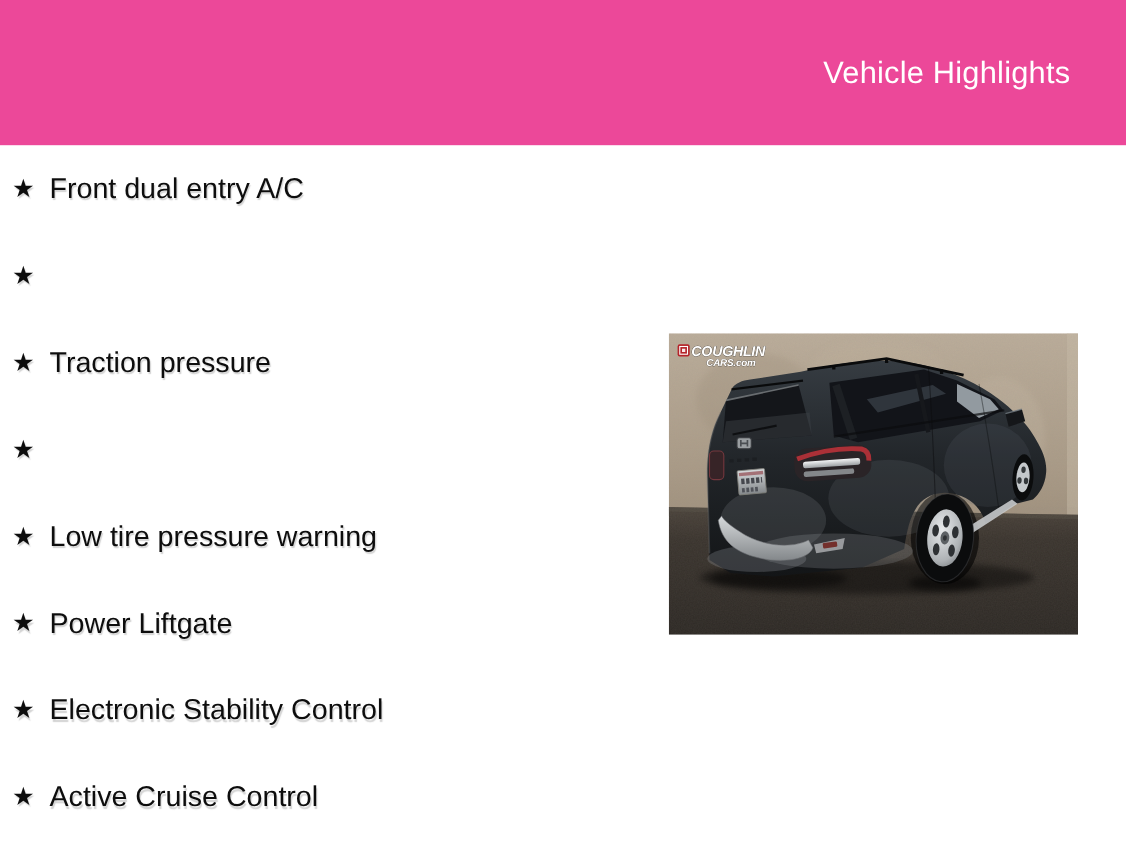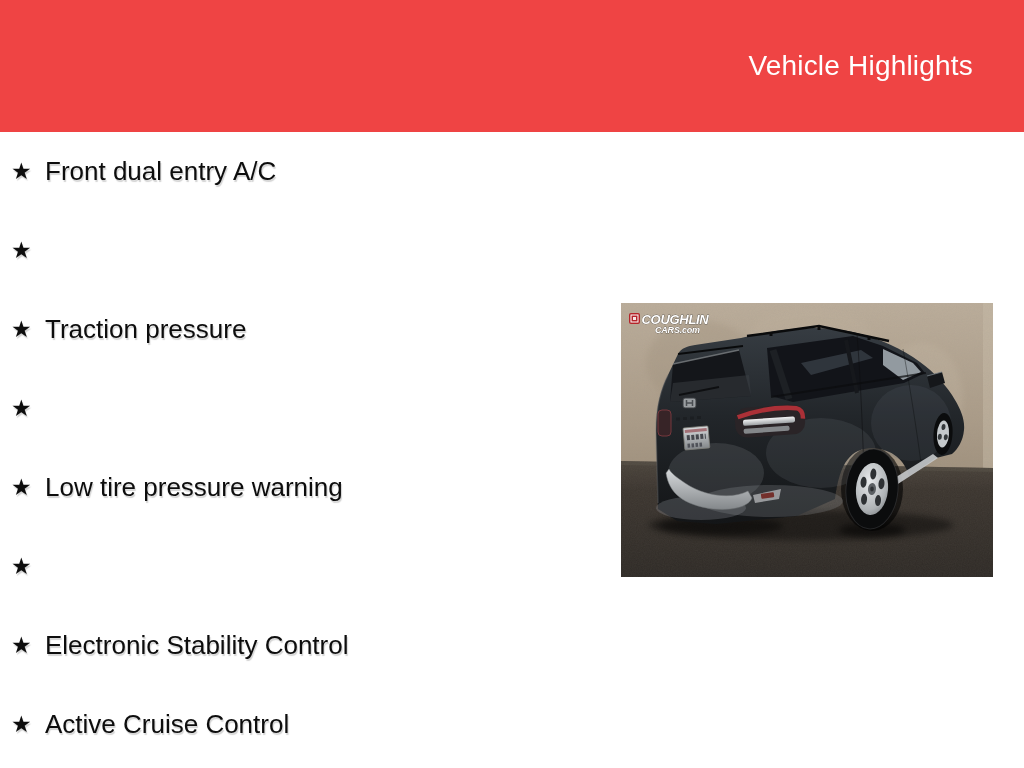--- a/index.html
+++ b/index.html
@@ -8,21 +8,21 @@
     position: relative;
     background: #ffffff;
     font-family: "Liberation Sans", sans-serif;
     overflow: hidden;
   }
 
   
   .header {
     position: absolute; top: 0; left: 0;
     width: 1024px; height: 132px;
-    background: #ef4444;
+    background: #ec4899;
   }
   .header-title {
     position: absolute; top: 50%; right: 51px;
     transform: translateY(-50%);
     color: #ffffff;
     font-size: 28px;
     font-weight: 400;
     letter-spacing: 0.2px;
     white-space: nowrap;
   }
@@ -49,21 +49,21 @@
     line-height: 1;
     color: #0d0d0d;
   }
   .feature .label {
     margin-left: 8px;
     white-space: nowrap;
   }
 
   
   .photo {
-    position: absolute; left: 621px; top: 303px;
+    position: absolute; left: 608px; top: 303px;
     width: 372px; height: 284px; border-radius: 23px;
   }
   .photo svg { display: block; }
 </style>
 </head>
 <body>
 
 <div class="header">
   <div class="header-title">Vehicle Highlights</div>
 </div>
@@ -82,20 +82,21 @@
   </div>
   <div class="feature">
     <span class="star">★</span>
   </div>
   <div class="feature">
     <span class="star">★</span>
     <span class="label">Low tire pressure warning</span>
   </div>
   <div class="feature">
     <span class="star">★</span>
+    <span class="label">Power Liftgate</span>
   </div>
   <div class="feature">
     <span class="star">★</span>
     <span class="label">Electronic Stability Control</span>
   </div>
   <div class="feature">
     <span class="star">★</span>
     <span class="label">Active Cruise Control</span>
   </div>
 </div>

